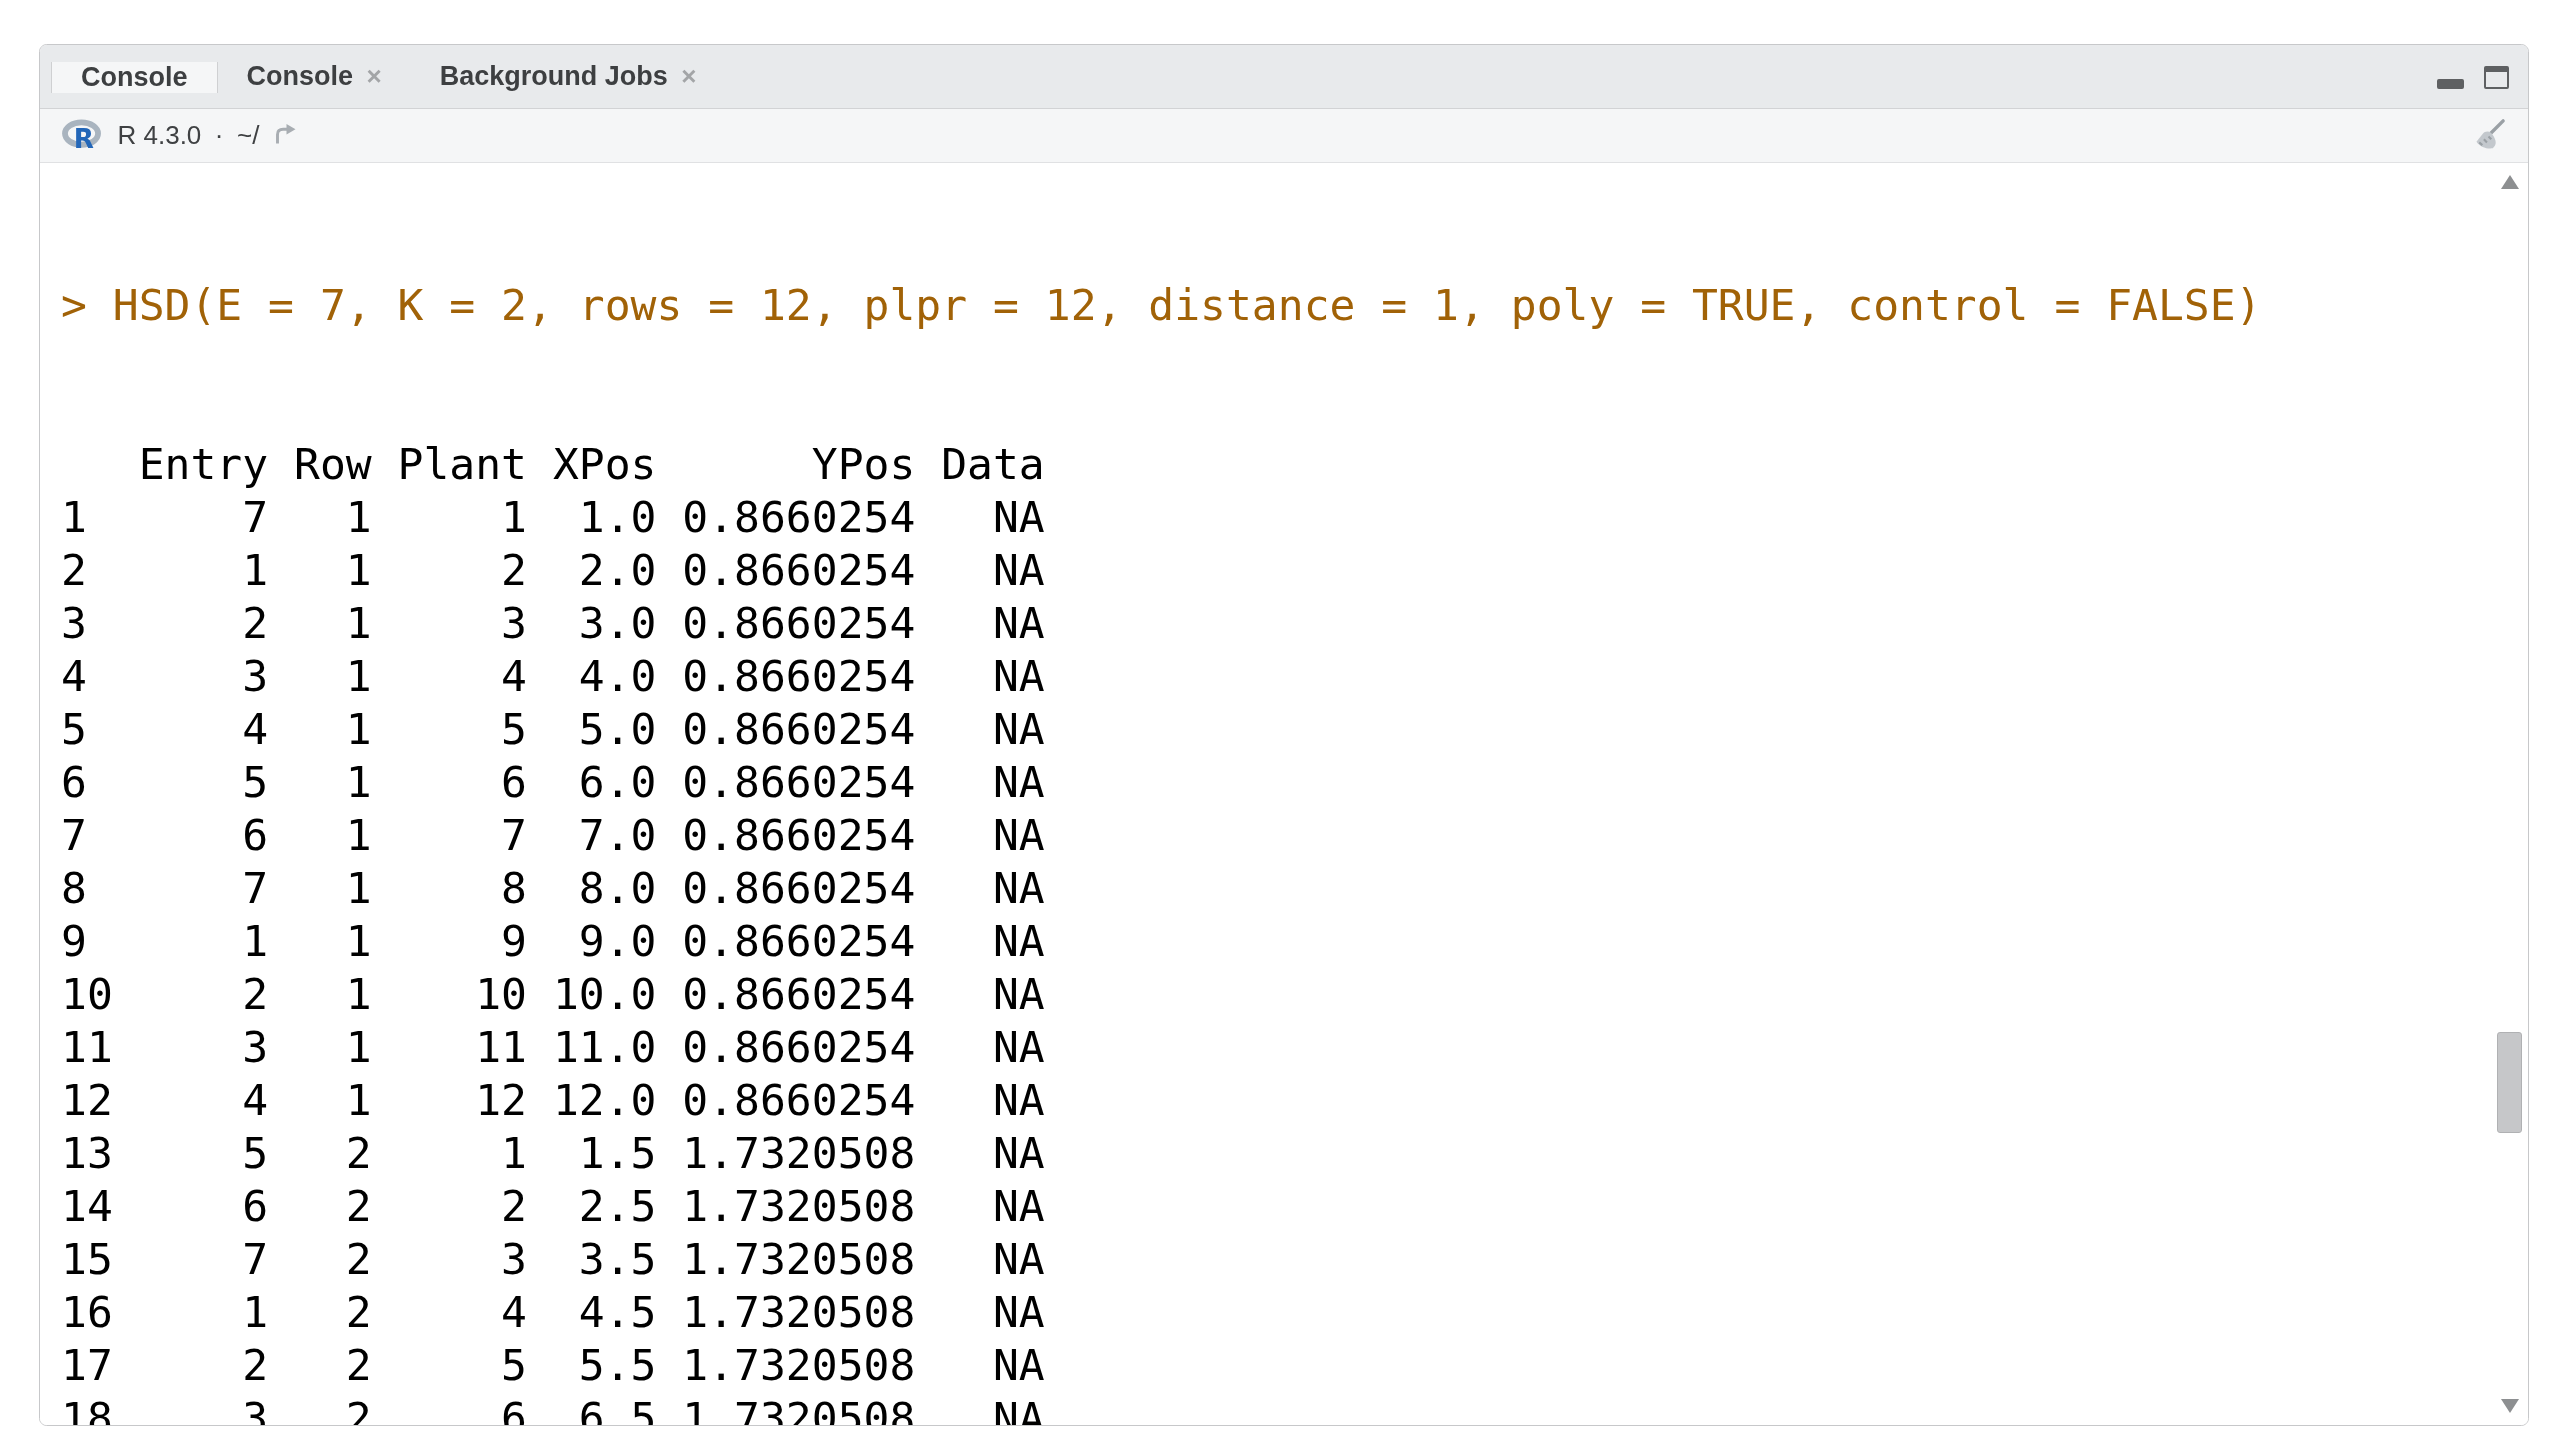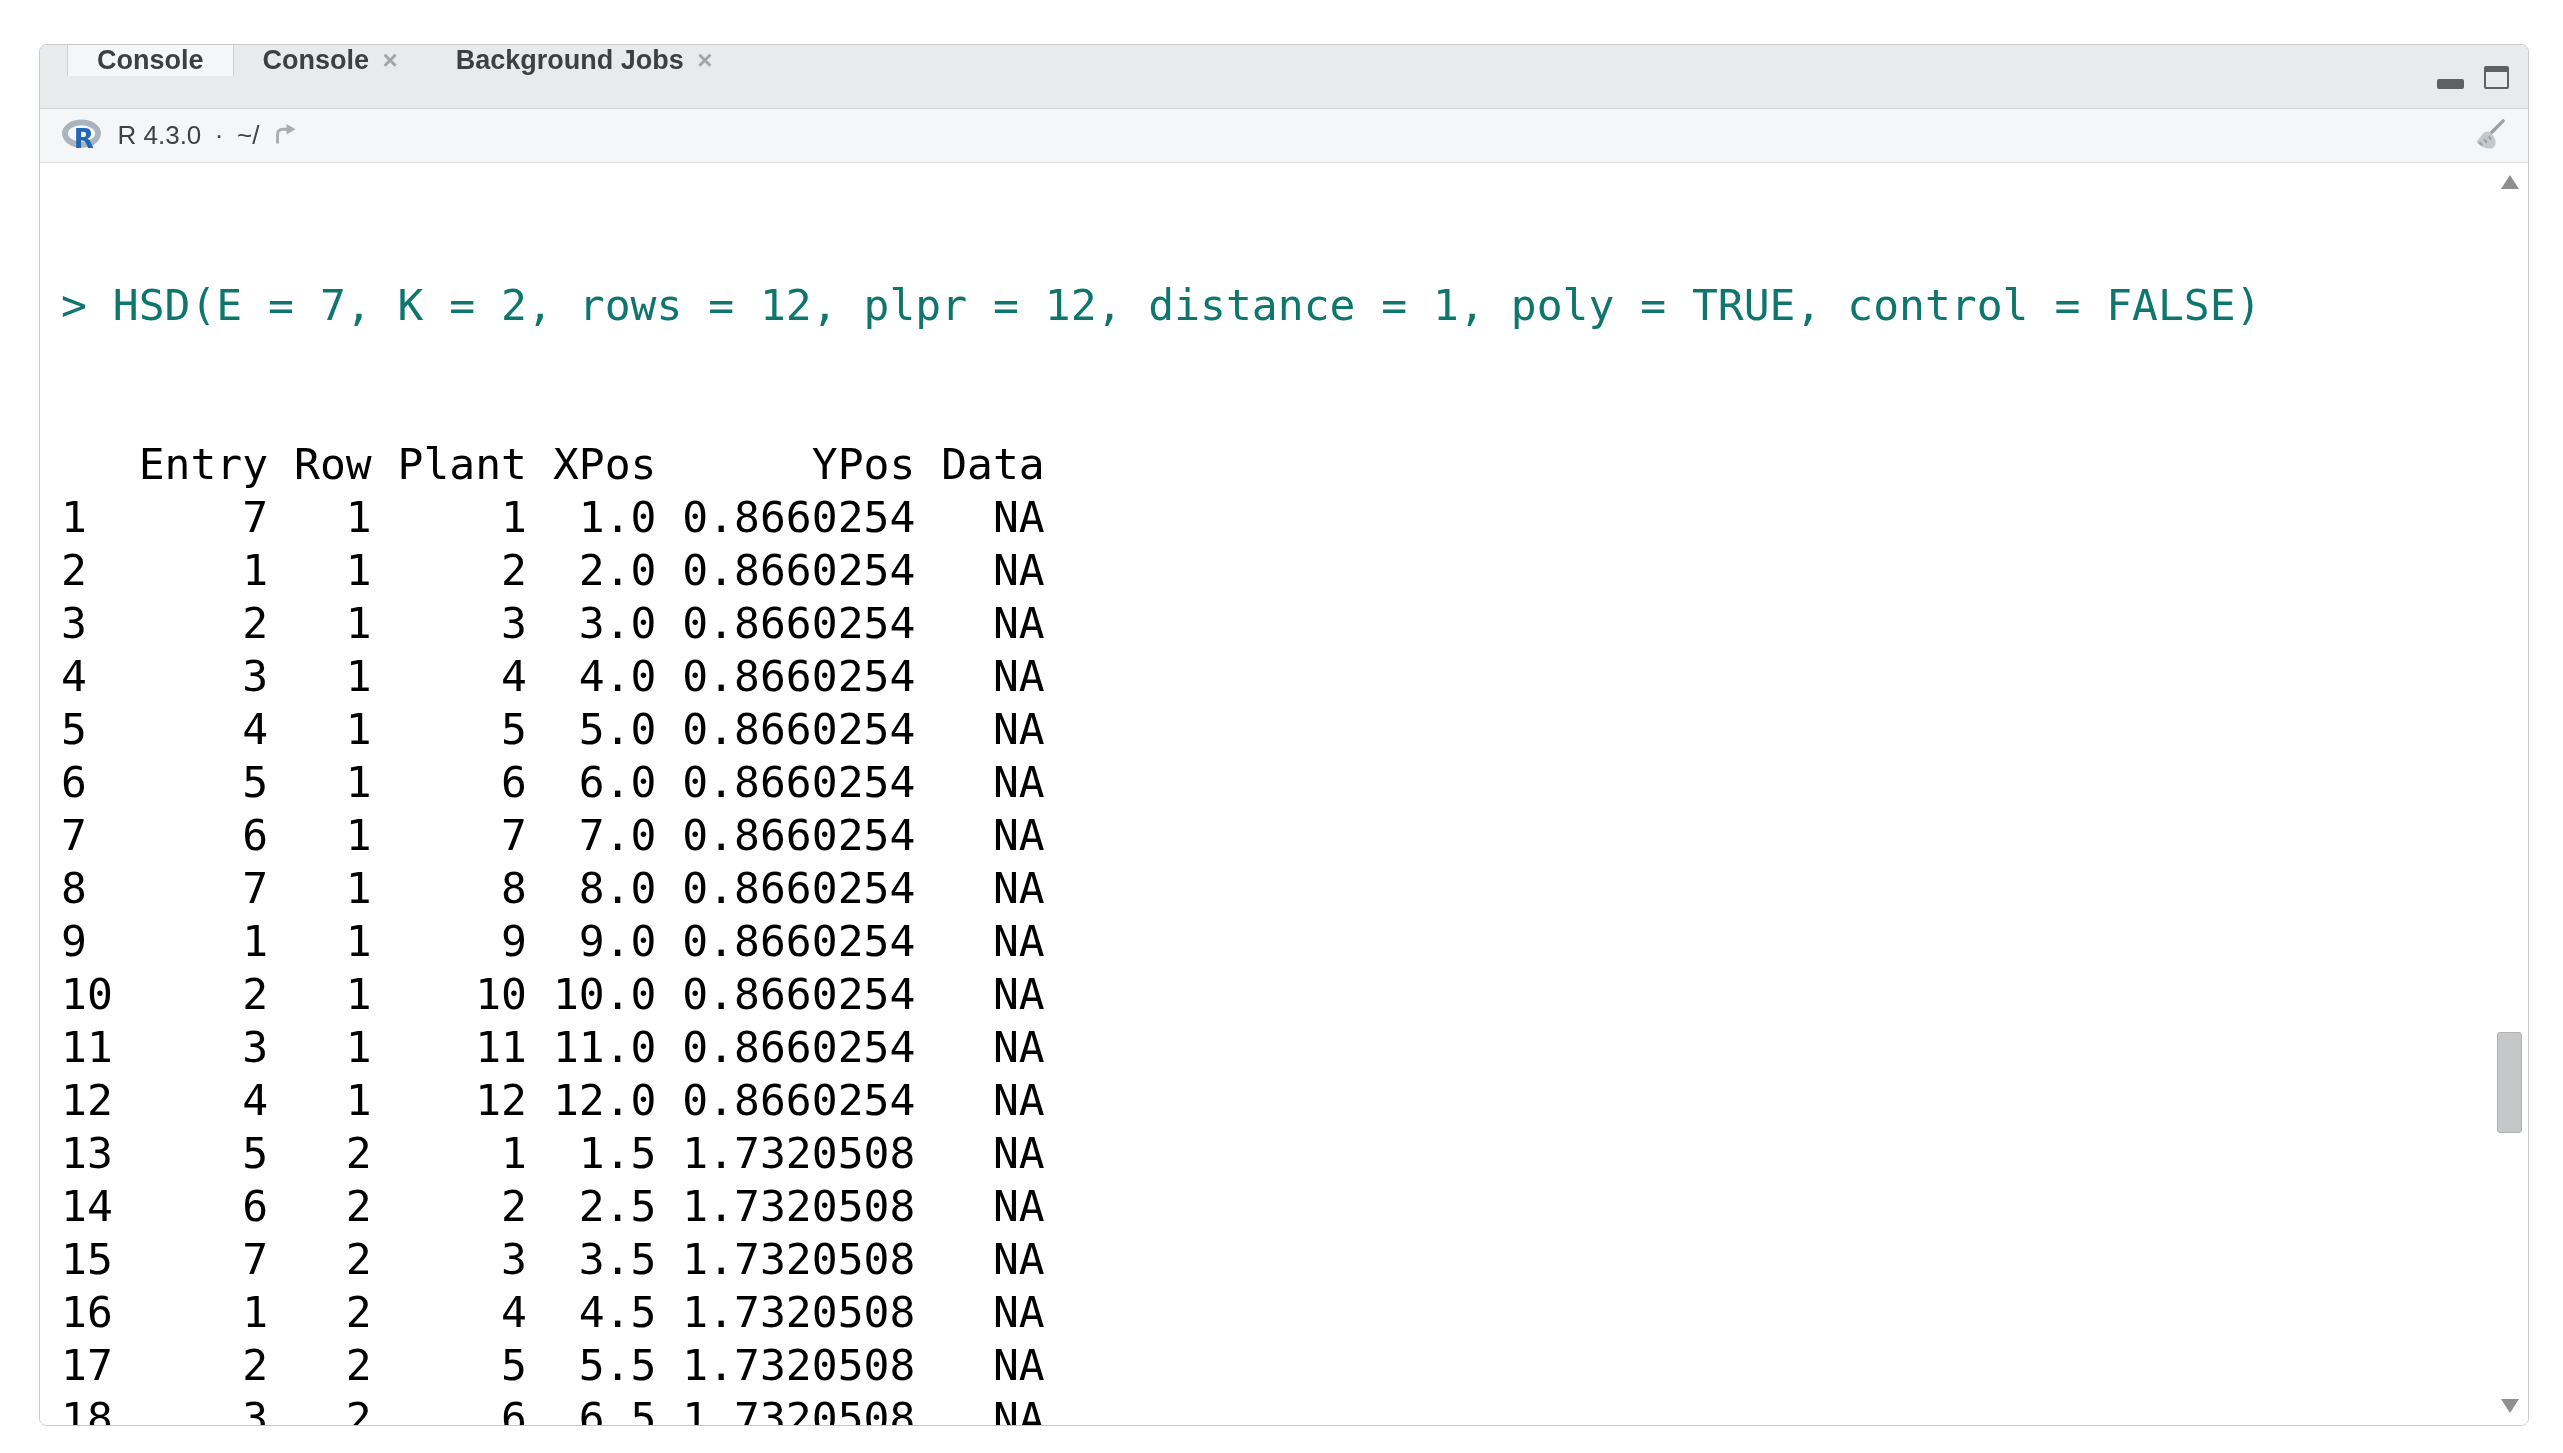--- a/index.html
+++ b/index.html
@@ -22,22 +22,22 @@
     overflow: hidden;
   }
 
   
   .tabbar {
     position: relative;
     height: 64px;
     background: #e8eaec;
     border-bottom: 1px solid #d2d3d5;
     display: flex;
-    align-items: flex-start;
-    padding-left: 27px;
+    align-items: center;
+    padding-left: 11px;
   }
   .tab {
     display: flex;
     align-items: center;
     gap: 11.6px;
     padding: 0 29px;
     font-size: 27px;
     font-weight: bold;
     color: #3d3f41;
     white-space: nowrap;
@@ -96,21 +96,21 @@
     position: absolute;
     top: 120px; left: 0; right: 0; bottom: 0;
     background: #ffffff;
     font-family: "DejaVu Sans Mono", monospace;
     font-size: 43px;
     line-height: 53px;
     color: #000000;
     padding: 7.7px 39px 0 21px;
     white-space: pre;
   }
-  .cmd { color: #0f766e; }
+  .cmd { color: #a16207; }
   .console pre {
     margin: 0;
     font: inherit;
     color: #000000;
   }
 
   
   .scrollbar {
     position: absolute;
     top: 122px; right: 3.9px; bottom: 3.9px;

